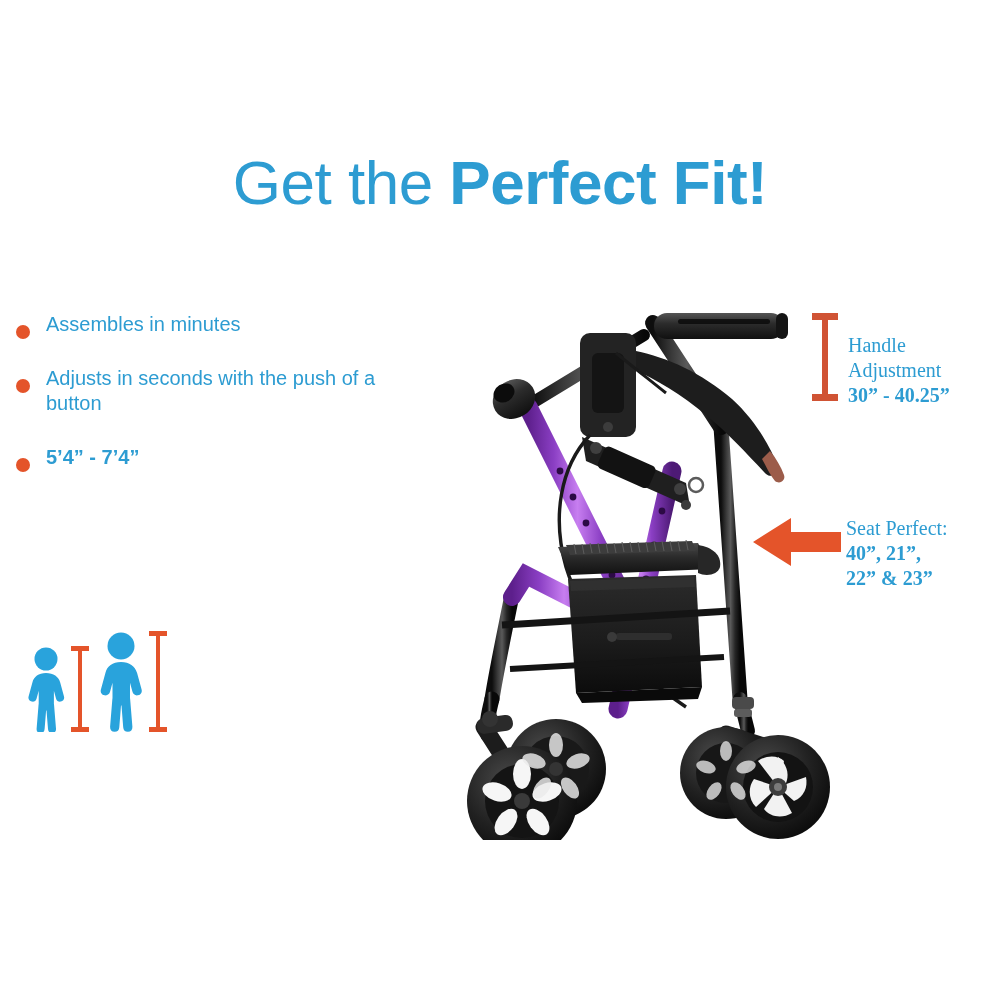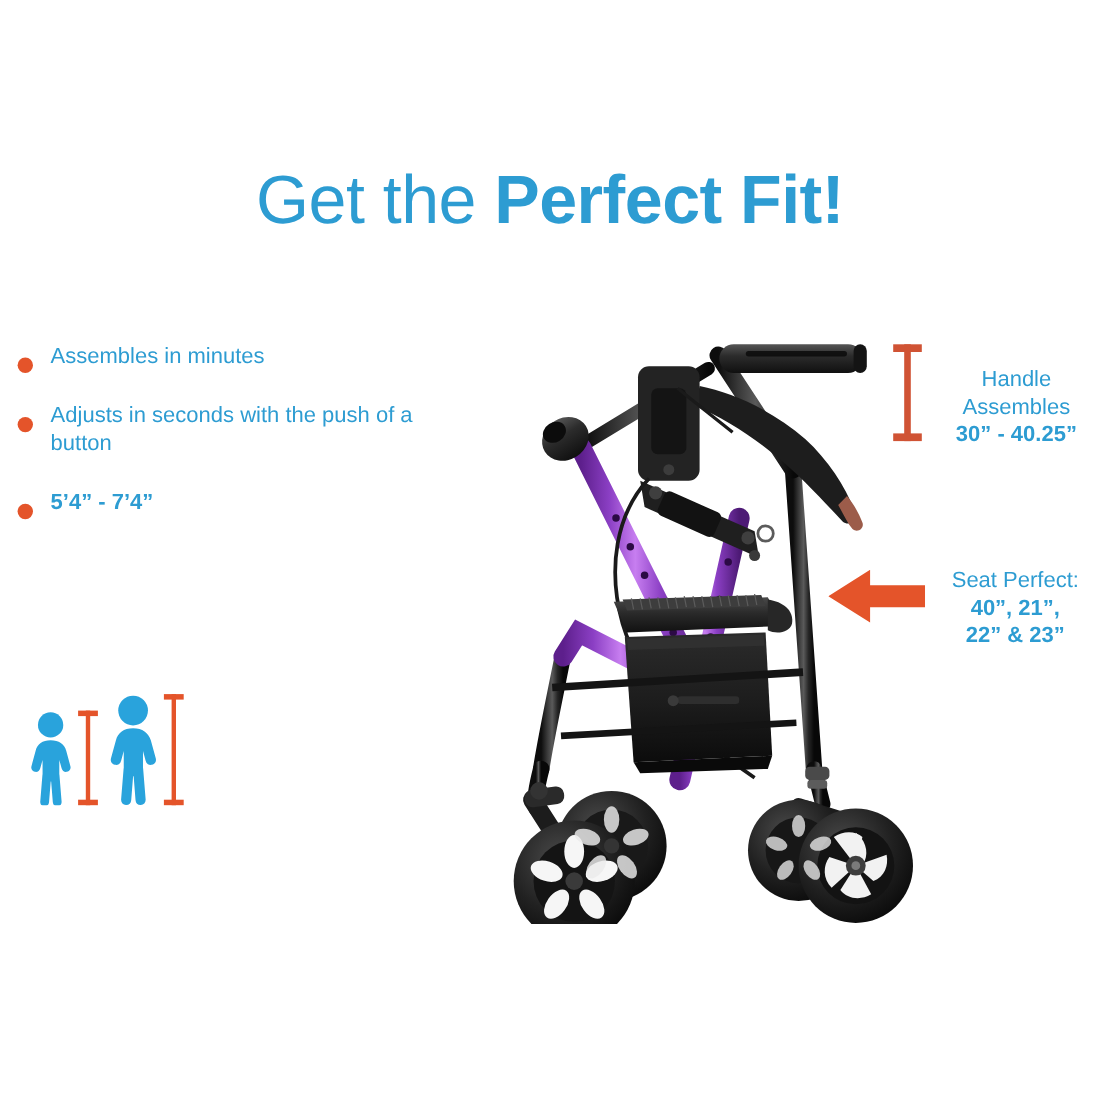--- a/index.html
+++ b/index.html
@@ -90,25 +90,26 @@
     width: 18px;
     height: 5px;
     background: #e4542a;
   }
   .meas-bar .cap.top { top: 0; }
   .meas-bar .cap.bot { bottom: 0; }
 
   
   .callout-text {
     position: absolute;
-    text-align: center;
+    text-align: left;
     font-size: 20px;
     line-height: 1.25;
     color: #2d9cd2;
     font-weight: 400;
+    font-family: Liberation Serif, serif;
   }
   .callout-text .b { font-weight: 700; display: block; }
 
   #handle-callout { left: 848px; top: 333px; width: 152px; }
   #seat-callout   { left: 846px; top: 516px; width: 154px; }
 
   
   #handle-bar {
     position: absolute;
     left: 822px;
@@ -398,21 +399,21 @@
 
   </svg>
 
   <div id="handle-bar">
     <span class="cap top"></span>
     <span class="cap bot"></span>
   </div>
 
   <div class="callout-text" id="handle-callout">
     <span>Handle</span><br>
-    <span>Assembles</span>
+    <span>Adjustment</span>
     <span class="b">30” - 40.25”</span>
   </div>
 
   <svg id="seat-arrow" viewBox="0 0 88 52">
     <path d="M0 26 L38 2 L38 16 L88 16 L88 36 L38 36 L38 50 Z" fill="#e4542a"></path>
   </svg>
 
   <div class="callout-text" id="seat-callout">
     <span>Seat Perfect:</span>
     <span class="b">40”, 21”,</span>

